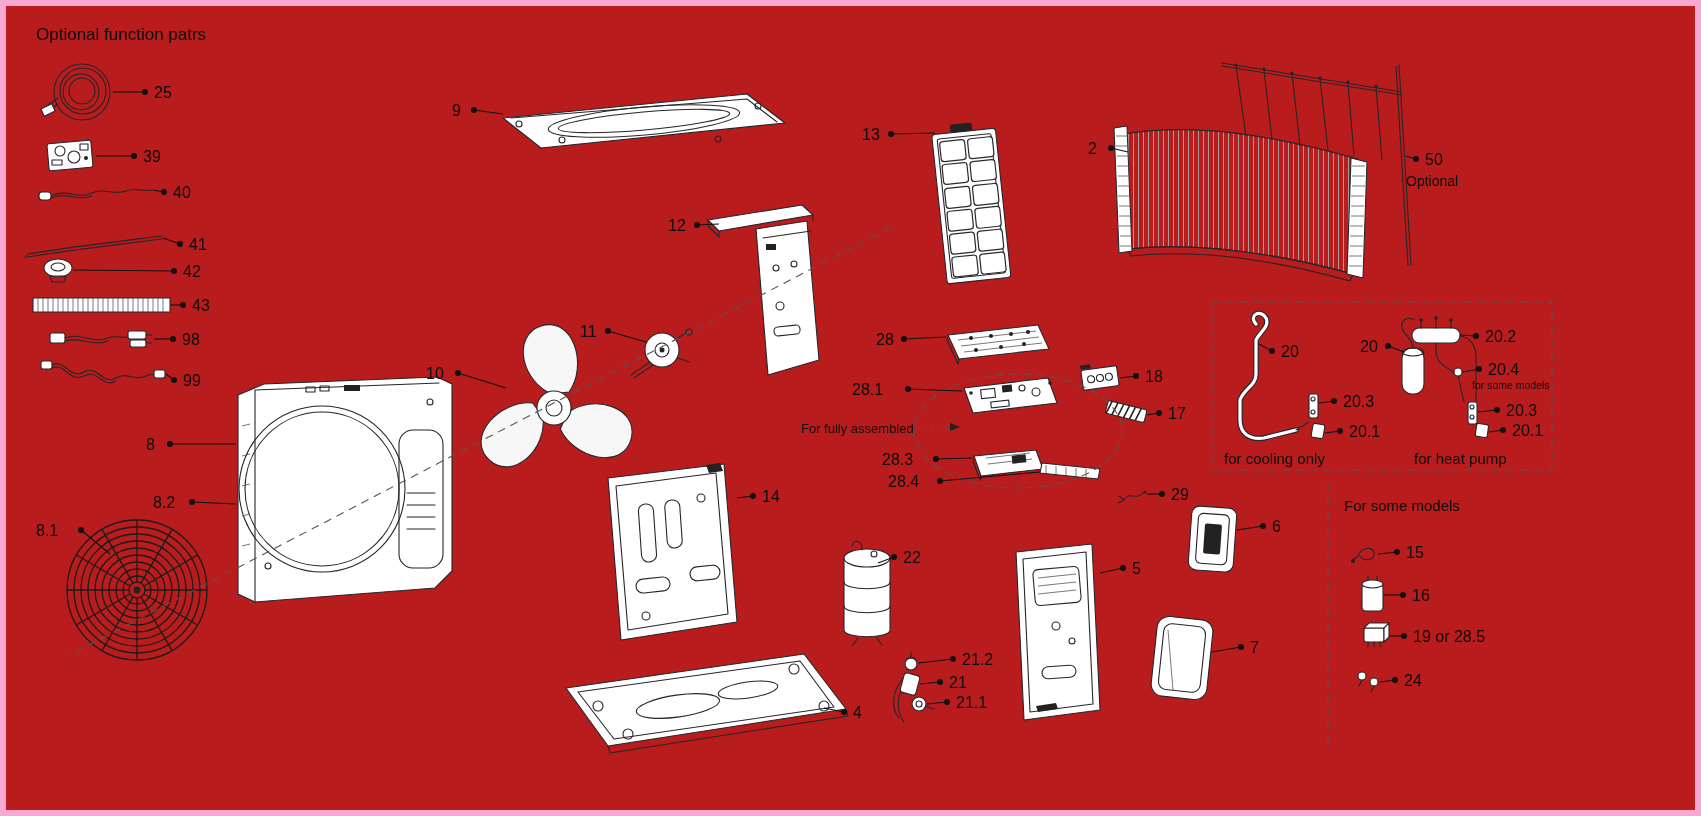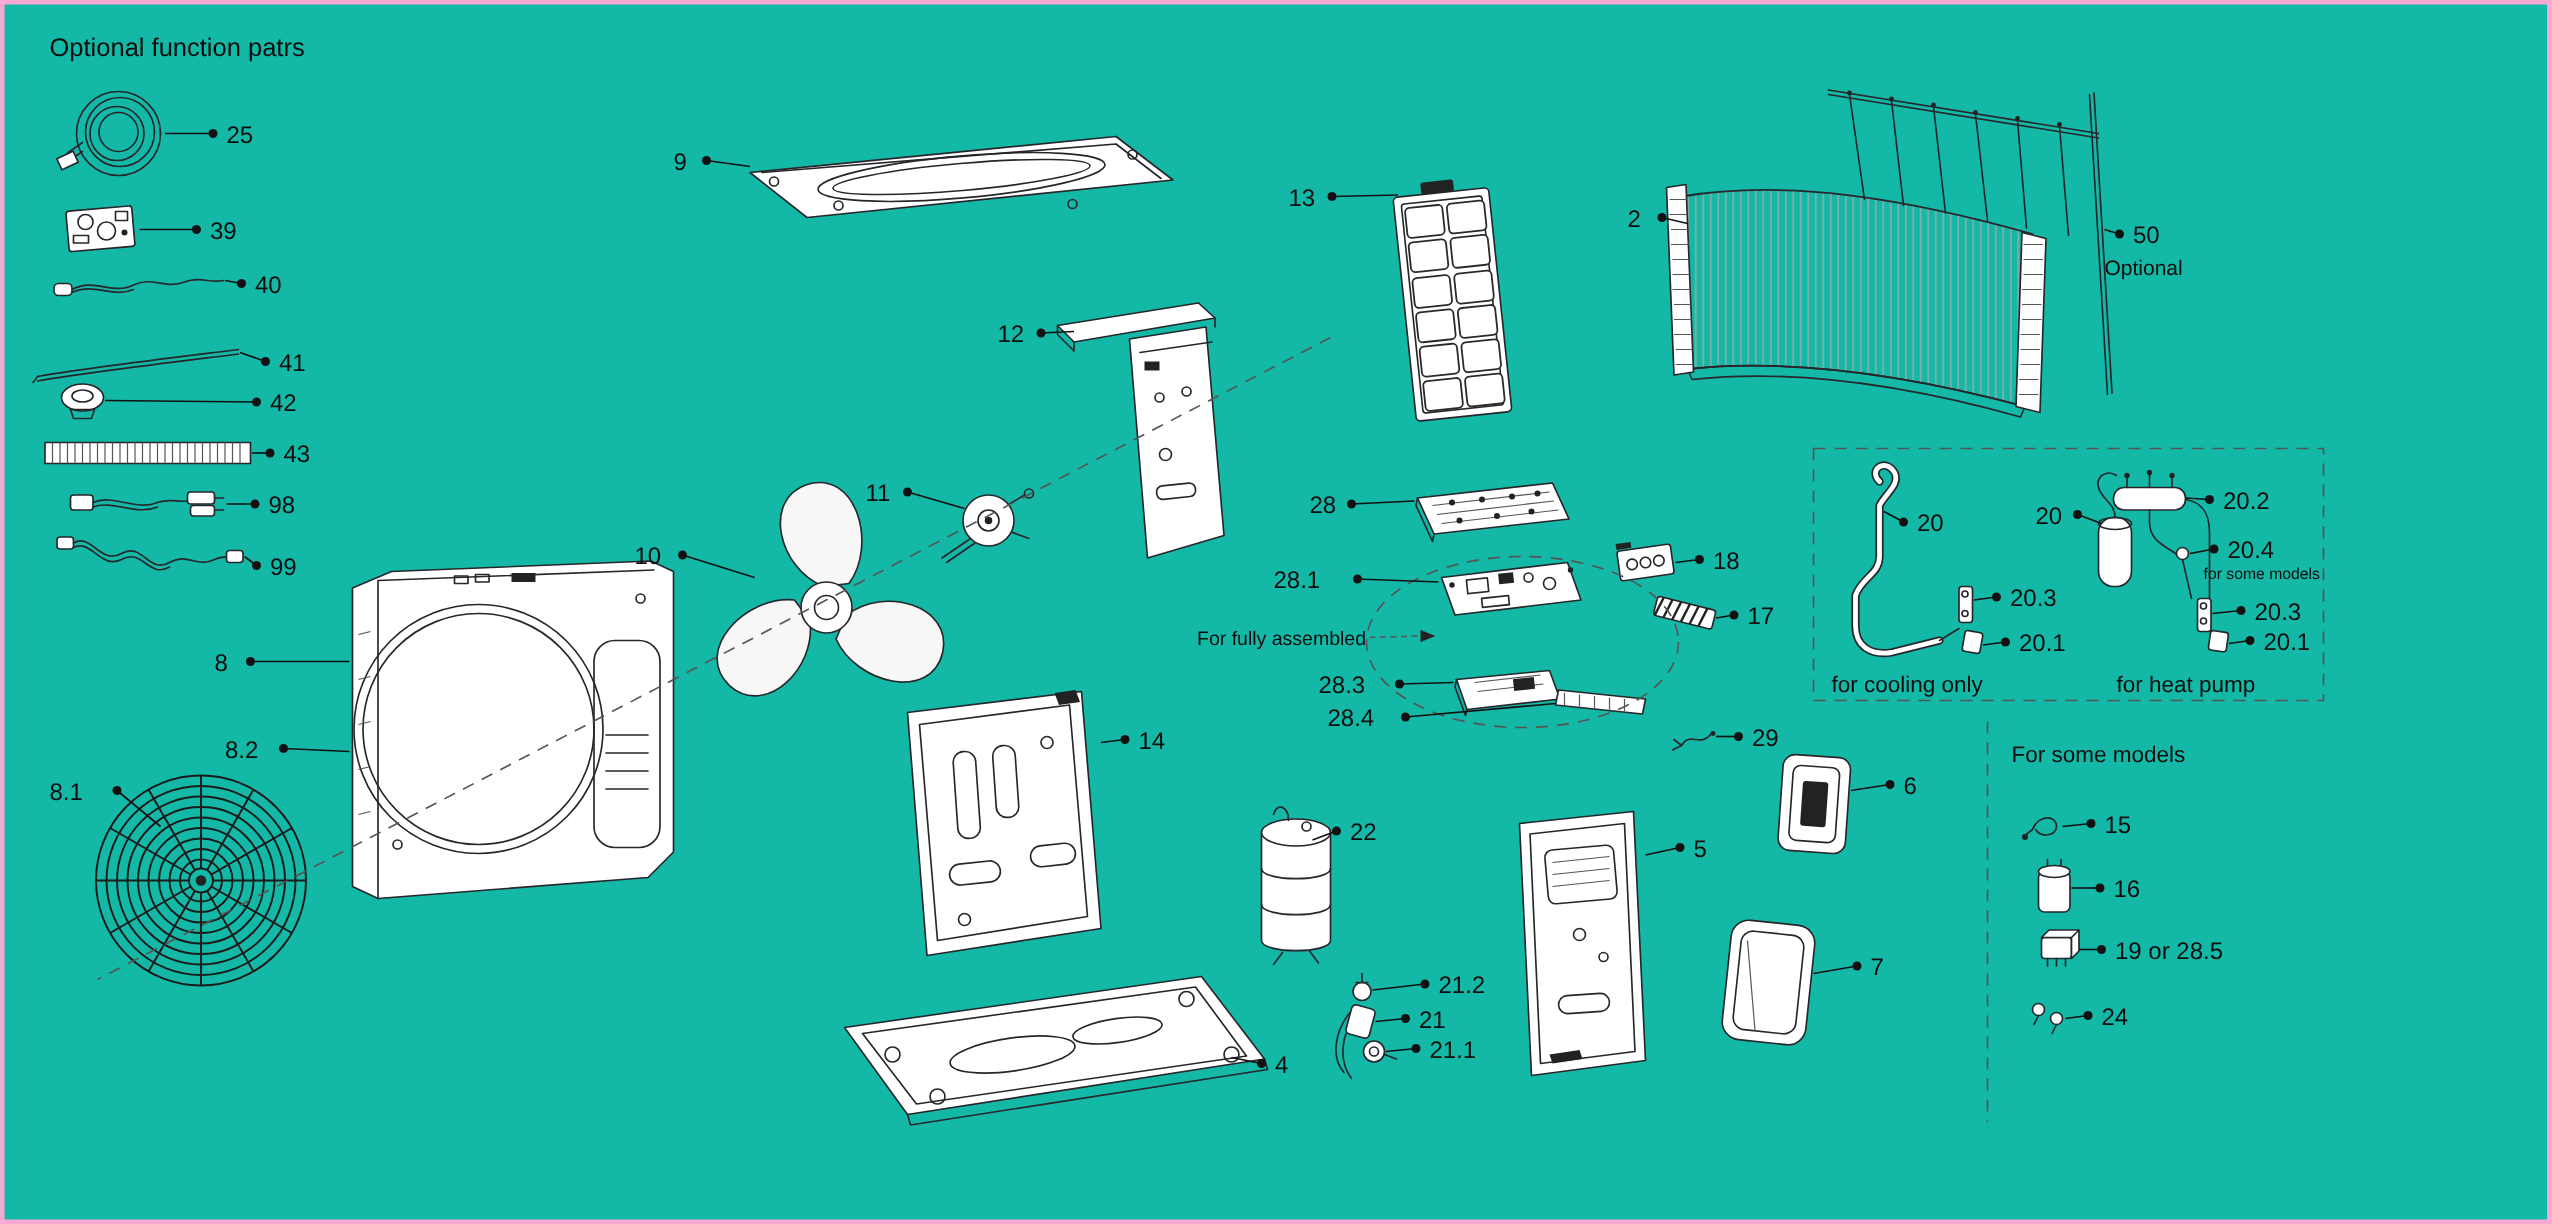--- a/index.html
+++ b/index.html
@@ -1,16 +1,16 @@
 <!DOCTYPE html>
 <html><head>
 <meta charset="utf-8">
 <style>
   html,body{margin:0;padding:0;background:#fff;}
-  #stage{position:relative;width:1701px;height:816px;background:#14b8a6;border:3px solid #f9a8d4;box-sizing:border-box;overflow:hidden;}
+  #stage{position:relative;width:1701px;height:816px;background:#b91c1c;border:6px solid #f9a8d4;box-sizing:border-box;overflow:hidden;}
   svg{display:block;}
   .ln{fill:none;stroke:#26262b;stroke-width:1.1;stroke-linecap:round;stroke-linejoin:round;}
   .thin{fill:none;stroke:#555;stroke-width:0.8;}
   .fw{fill:#fff;stroke:#26262b;stroke-width:1.1;stroke-linejoin:round;}
   .fg{fill:#f7f7f7;stroke:#26262b;stroke-width:1.1;stroke-linejoin:round;}
   .dk{fill:#222;stroke:none;}
   .cell{fill:#fff;stroke:#2a2a2a;stroke-width:1.2;}
   .g81{fill:none;stroke:#1b1b1b;stroke-width:1.3;}
   .leader{stroke:#111;stroke-width:1.1;fill:none;}
   .dot{fill:#111;stroke:none;}

